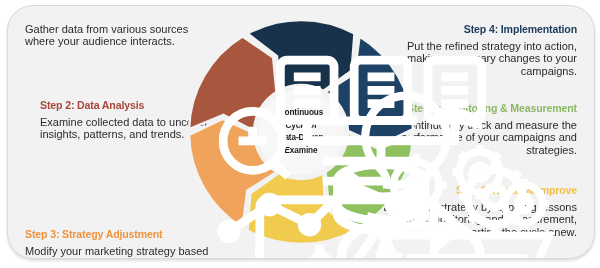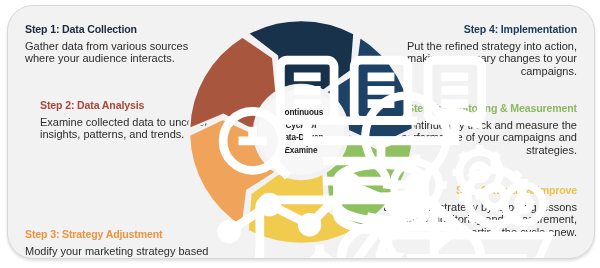--- a/index.html
+++ b/index.html
@@ -70,21 +70,20 @@
 
   .icon{position:absolute;}
   .icon svg{display:block;}
 </style>
 </head>
 <body>
 
 <div class="card">
 
   <div class="block" id="b1">
-    <p class="step-title" style="color: rgb(27, 42, 59);">Step 1: Data Collection</p>
     <p class="step-body">Gather data from various sources where your audience interacts.</p>
   </div>
 
   <div class="block" id="b2">
     <p class="step-title" style="color: rgb(168, 71, 58);">Step 2: Data Analysis</p>
     <p class="step-body">Examine collected data to uncover insights, patterns, and trends.</p>
   </div>
 
   <div class="block" id="b3">
     <p class="step-title" style="color: rgb(239, 147, 65);">Step 3: Strategy Adjustment</p>

